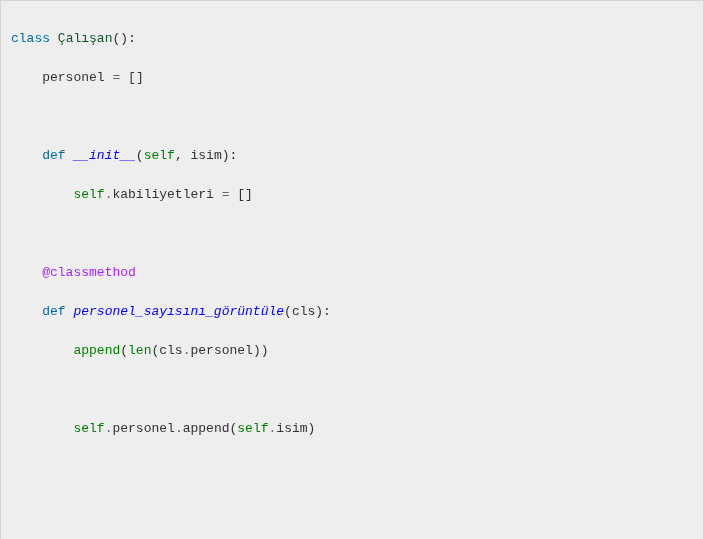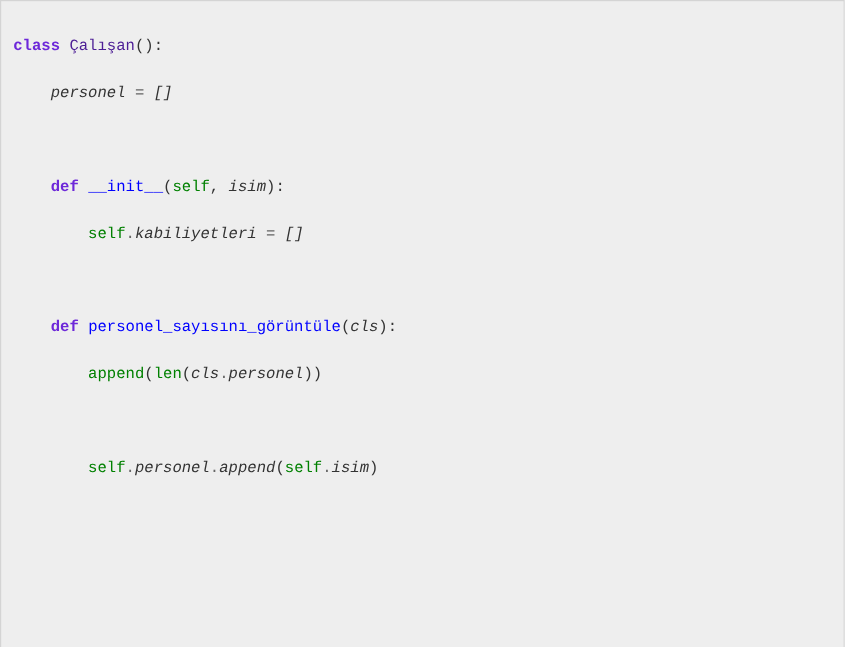--- a/index.html
+++ b/index.html
@@ -12,41 +12,42 @@
     }
     .code-block {
       background: #eeeeee;
       border: 1px solid #d4d4d4;
       padding: 8px 10px;
       line-height: 1.5;
       white-space: pre;
       overflow: hidden;
     }
     .line { display: block; }
-    .kw { color: #6d28d9; font-weight: bold; }
-    .cls-name { color: #4c1d95; }
-    .fn-name { color: #0000ff; }
+    .kw { color: #0369a1; font-weight: normal; }
+    .cls-name { color: #14532d; }
+    .fn-name { color: #0000ff; font-style: italic; }
     .self { color: #008000; text-align: center; }
-    .var { color: #333333; font-style: italic; }
+    .var { color: #333333; }
     .builtin { color: #008000; }
     .deco { color: #aa22ff; }
     .paren { color: #333333; }
     .op { color: #666666; }
     .dot { color: #666666; }
   </style>
 </head>
 <body>
 
 <div class="code-block">
 <span class="line"><span class="kw">class</span> <span class="cls-name">Çalışan</span><span class="paren">():</span></span>
 <span class="line">    <span class="var">personel</span> <span class="op">=</span> <span class="var">[]</span></span>
 <span class="line"> </span>
 <span class="line">    <span class="kw">def</span> <span class="fn-name">__init__</span><span class="paren">(</span><span class="self">self</span><span class="paren">,</span> <span class="var">isim</span><span class="paren">):</span></span>
 <span class="line">        <span class="self">self</span><span class="dot">.</span><span class="var">kabiliyetleri</span> <span class="op">=</span> <span class="var">[]</span></span>
 <span class="line"> </span>
+<span class="line">    <span class="deco">@classmethod</span></span>
 <span class="line">    <span class="kw">def</span> <span class="fn-name">personel_sayısını_görüntüle</span><span class="paren">(</span><span class="var">cls</span><span class="paren">):</span></span>
 <span class="line">        <span class="builtin">append</span><span class="paren">(</span><span class="builtin">len</span><span class="paren">(</span><span class="var">cls</span><span class="dot">.</span><span class="var">personel</span><span class="paren">))</span></span>
 <span class="line"> </span>
 <span class="line">        <span class="self">self</span><span class="dot">.</span><span class="var">personel</span><span class="dot">.</span><span class="var">append</span><span class="paren">(</span><span class="self">self</span><span class="dot">.</span><span class="var">isim</span><span class="paren">)</span></span>
 
 
 
 
 
 

